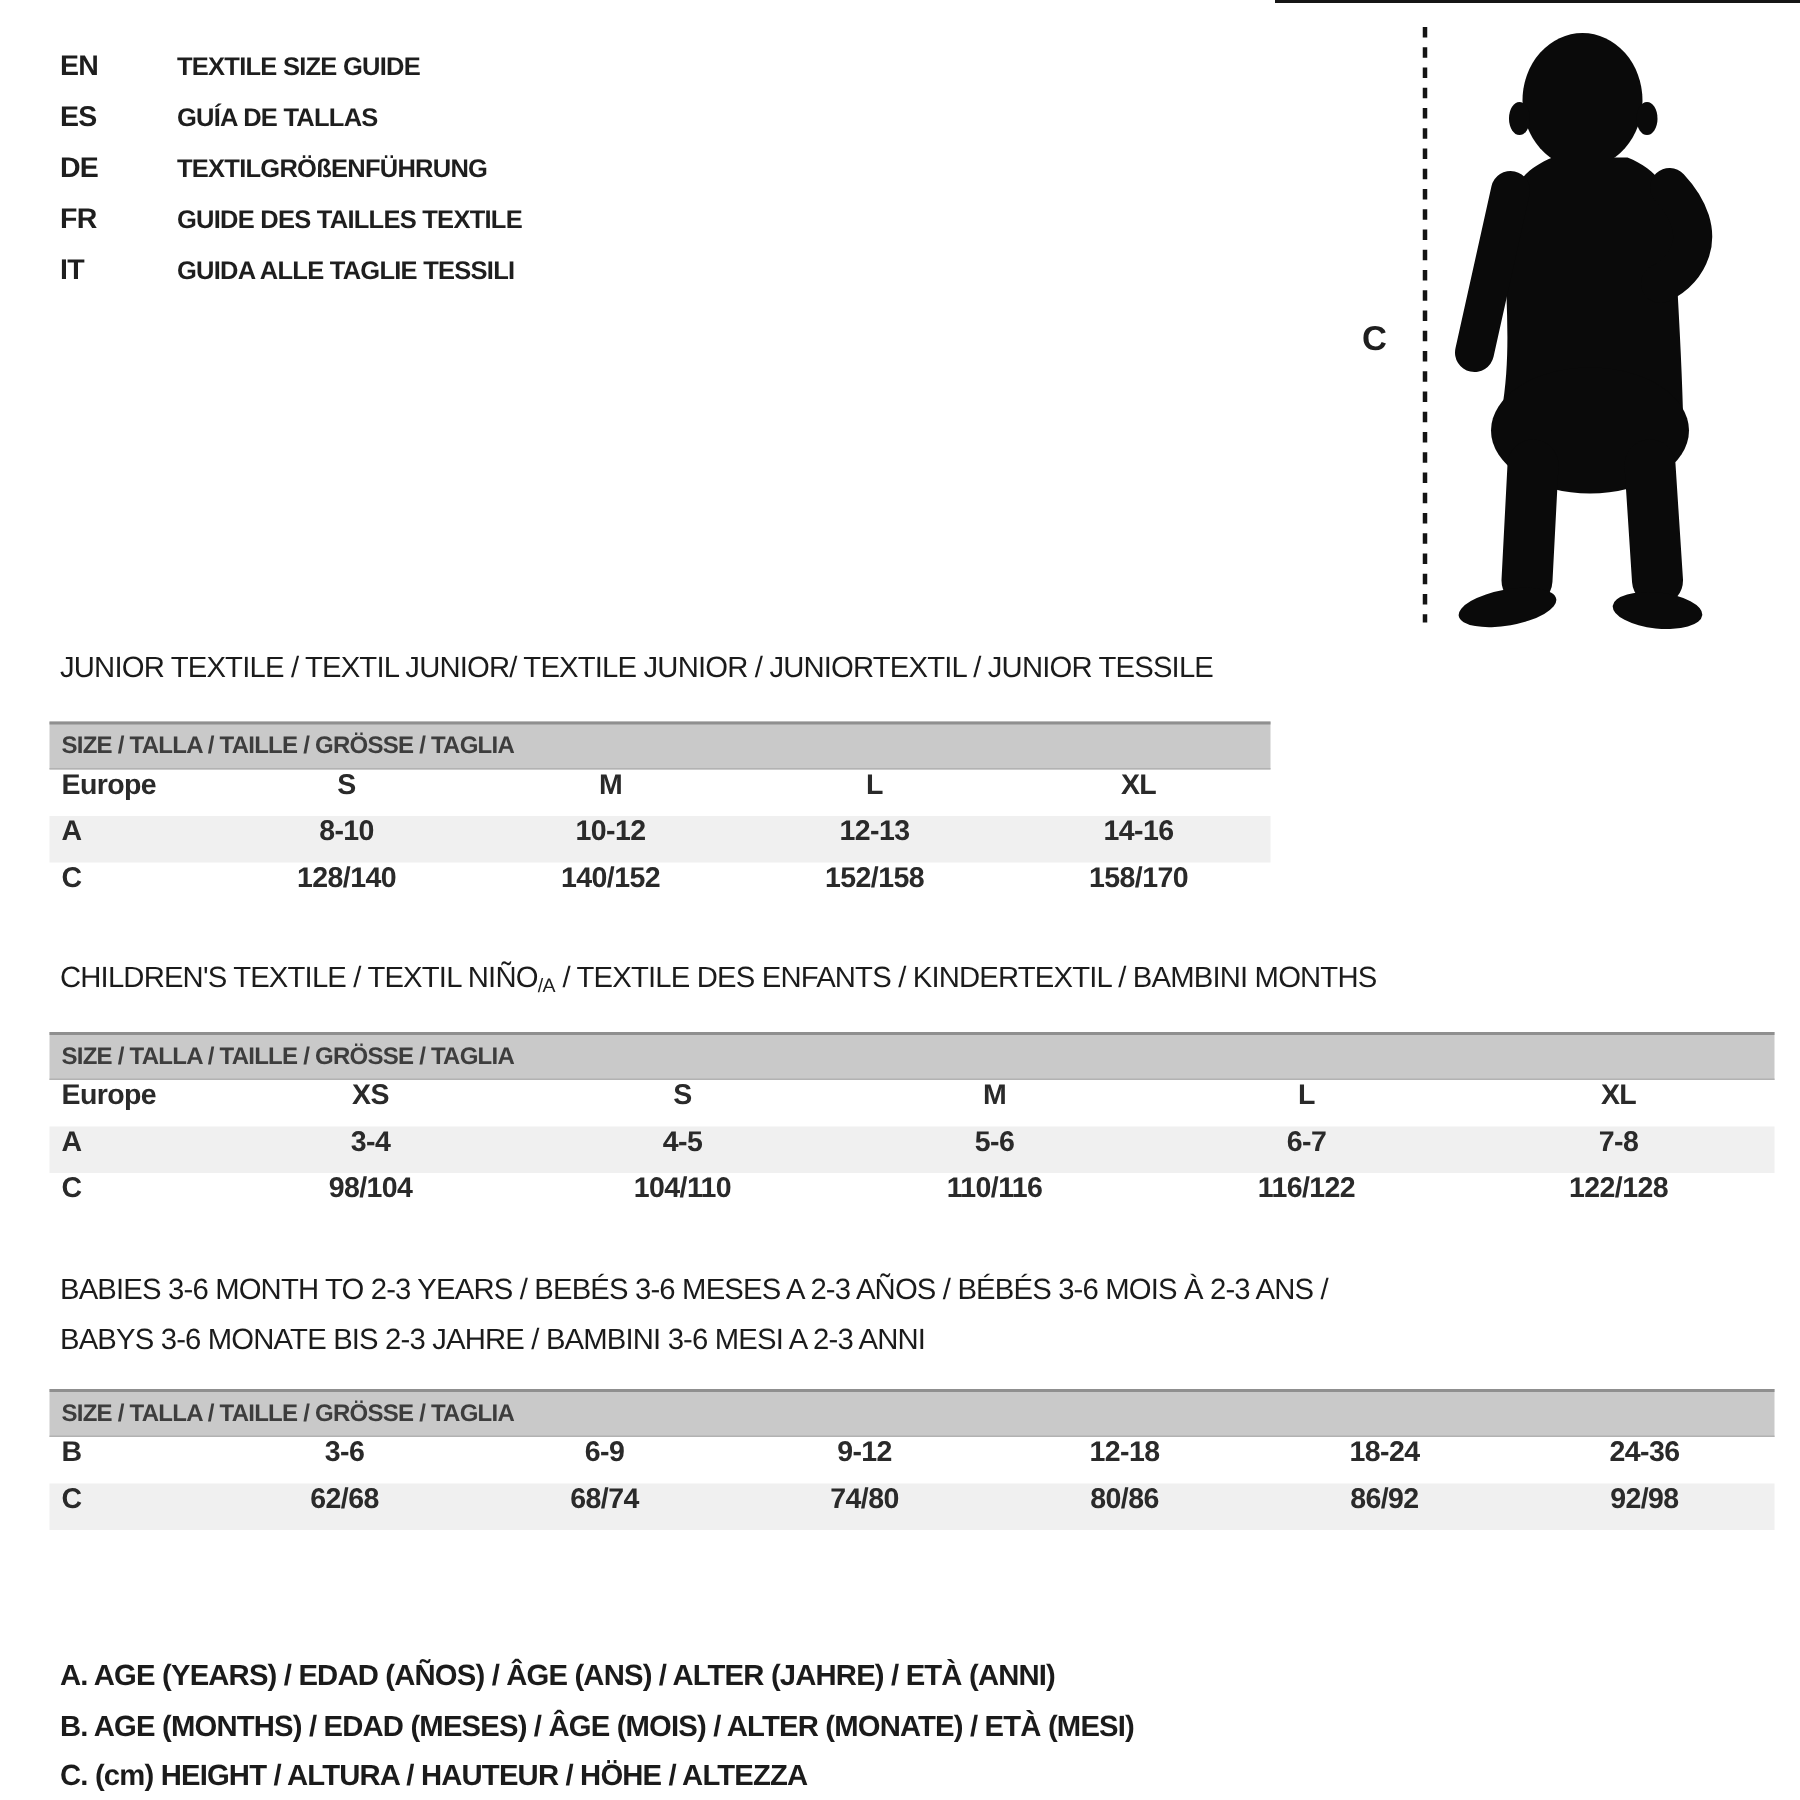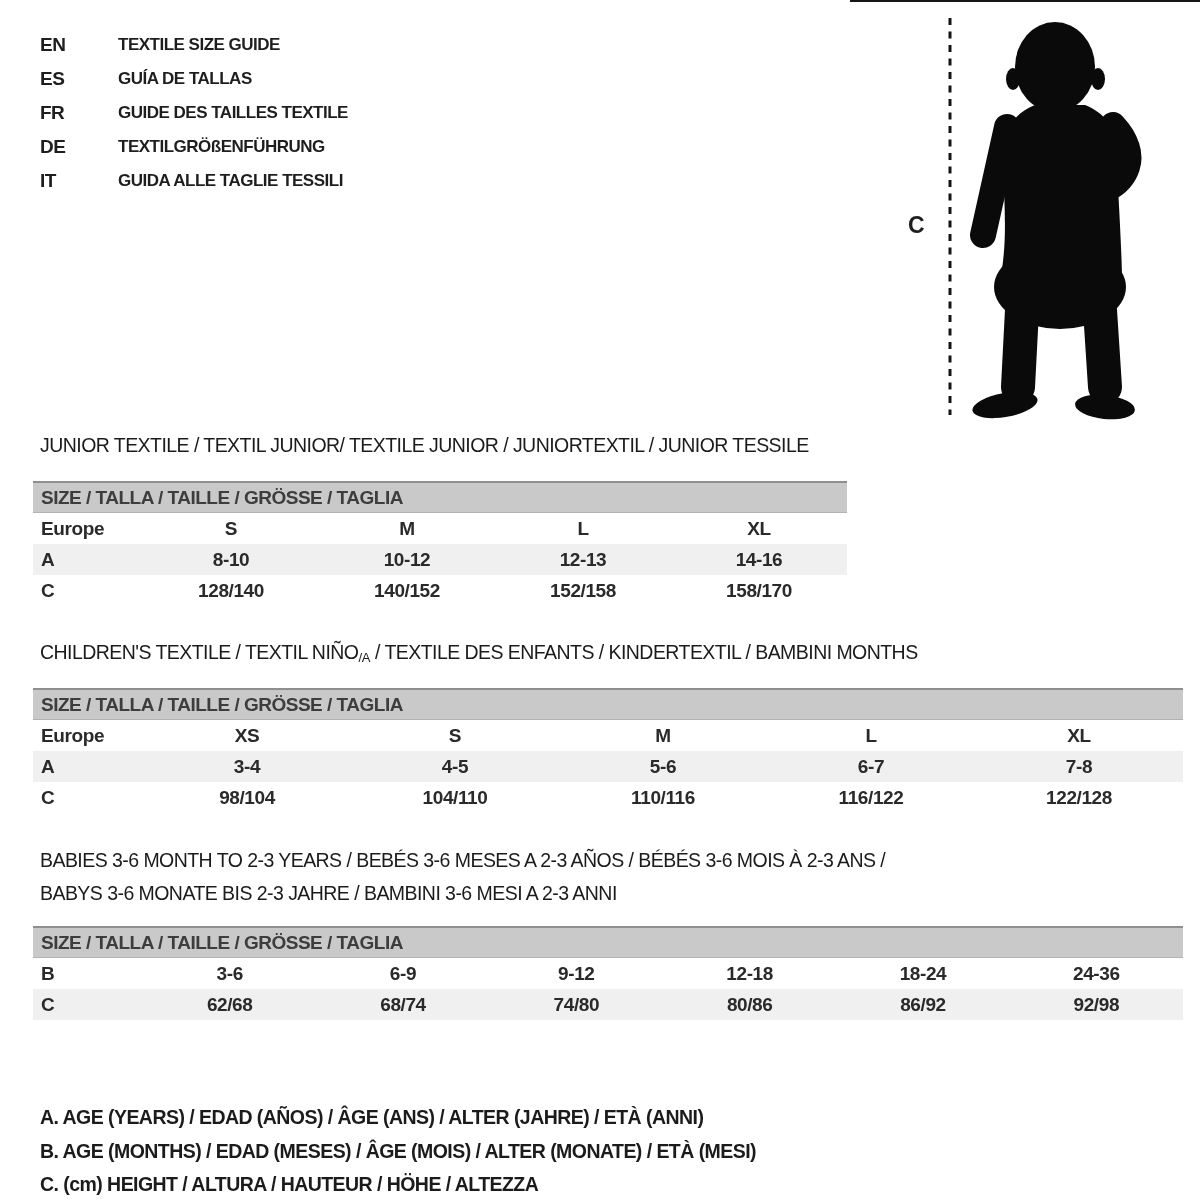--- a/index.html
+++ b/index.html
@@ -30,25 +30,25 @@
   .sec-title {
     left: 40px; font-size: 19.5px; font-weight: normal;
     letter-spacing: -0.55px; white-space: nowrap; color: #1b1b1b;
   }
   .sec-title .subsz { font-size: 13px; vertical-align: -3px; letter-spacing: -0.3px; }
 
   .table { left: 33px; }
   .size-bar {
     height: 32px; background: #c9c9c9;
     border-top: 2px solid #8f8f8f; border-bottom: 1px solid #b2b2b2;
-    font-size: 19px; font-weight: bold; color: #3d3d3d;
+    font-size: 16px; font-weight: bold; color: #3d3d3d;
     letter-spacing: -0.5px; line-height: 29px; padding-left: 8px;
     white-space: nowrap;
   }
-  .trow { display: flex; height: 31px; align-items: center; }
+  .trow { display: flex; height: 31px; align-items: flex-start; }
   .trow.shaded { background: #f0f0f0; }
   .tcell { font-size: 19px; font-weight: bold; color: #2a2a2a; letter-spacing: -0.4px; }
   .tcell.rlabel { width: 110px; padding-left: 8px; flex: none; }
   .tcell.val { flex: 1; text-align: center; }
 
   
   .legend { left: 40px; top: 1056px; margin-top: 45px; }
   .legend-line {
     height: 33.5px; display: flex; align-items: center;
     font-size: 19.5px; font-weight: bold; letter-spacing: -0.55px;
@@ -63,26 +63,26 @@
 <div class="abs lang-list">
   <div class="lang-row">
     <span class="lang-code">EN</span>
     <span class="lang-title">TEXTILE SIZE GUIDE</span>
   </div>
   <div class="lang-row">
     <span class="lang-code">ES</span>
     <span class="lang-title">GUÍA DE TALLAS</span>
   </div>
   <div class="lang-row">
+    <span class="lang-code">DE</span>
+    <span class="lang-title">TEXTILGRÖßENFÜHRUNG</span>
+  </div>
+  <div class="lang-row">
     <span class="lang-code">FR</span>
     <span class="lang-title">GUIDE DES TAILLES TEXTILE</span>
-  </div>
-  <div class="lang-row">
-    <span class="lang-code">DE</span>
-    <span class="lang-title">TEXTILGRÖßENFÜHRUNG</span>
   </div>
   <div class="lang-row">
     <span class="lang-code">IT</span>
     <span class="lang-title">GUIDA ALLE TAGLIE TESSILI</span>
   </div>
 </div>
 
 <span class="abs c-label">C</span>
 <svg class="abs figure-svg" width="210" height="412" viewBox="0 0 210 412">
   <line x1="10" y1="10" x2="10" y2="407" stroke="#141414" stroke-width="3" stroke-dasharray="7 6.5"></line>

